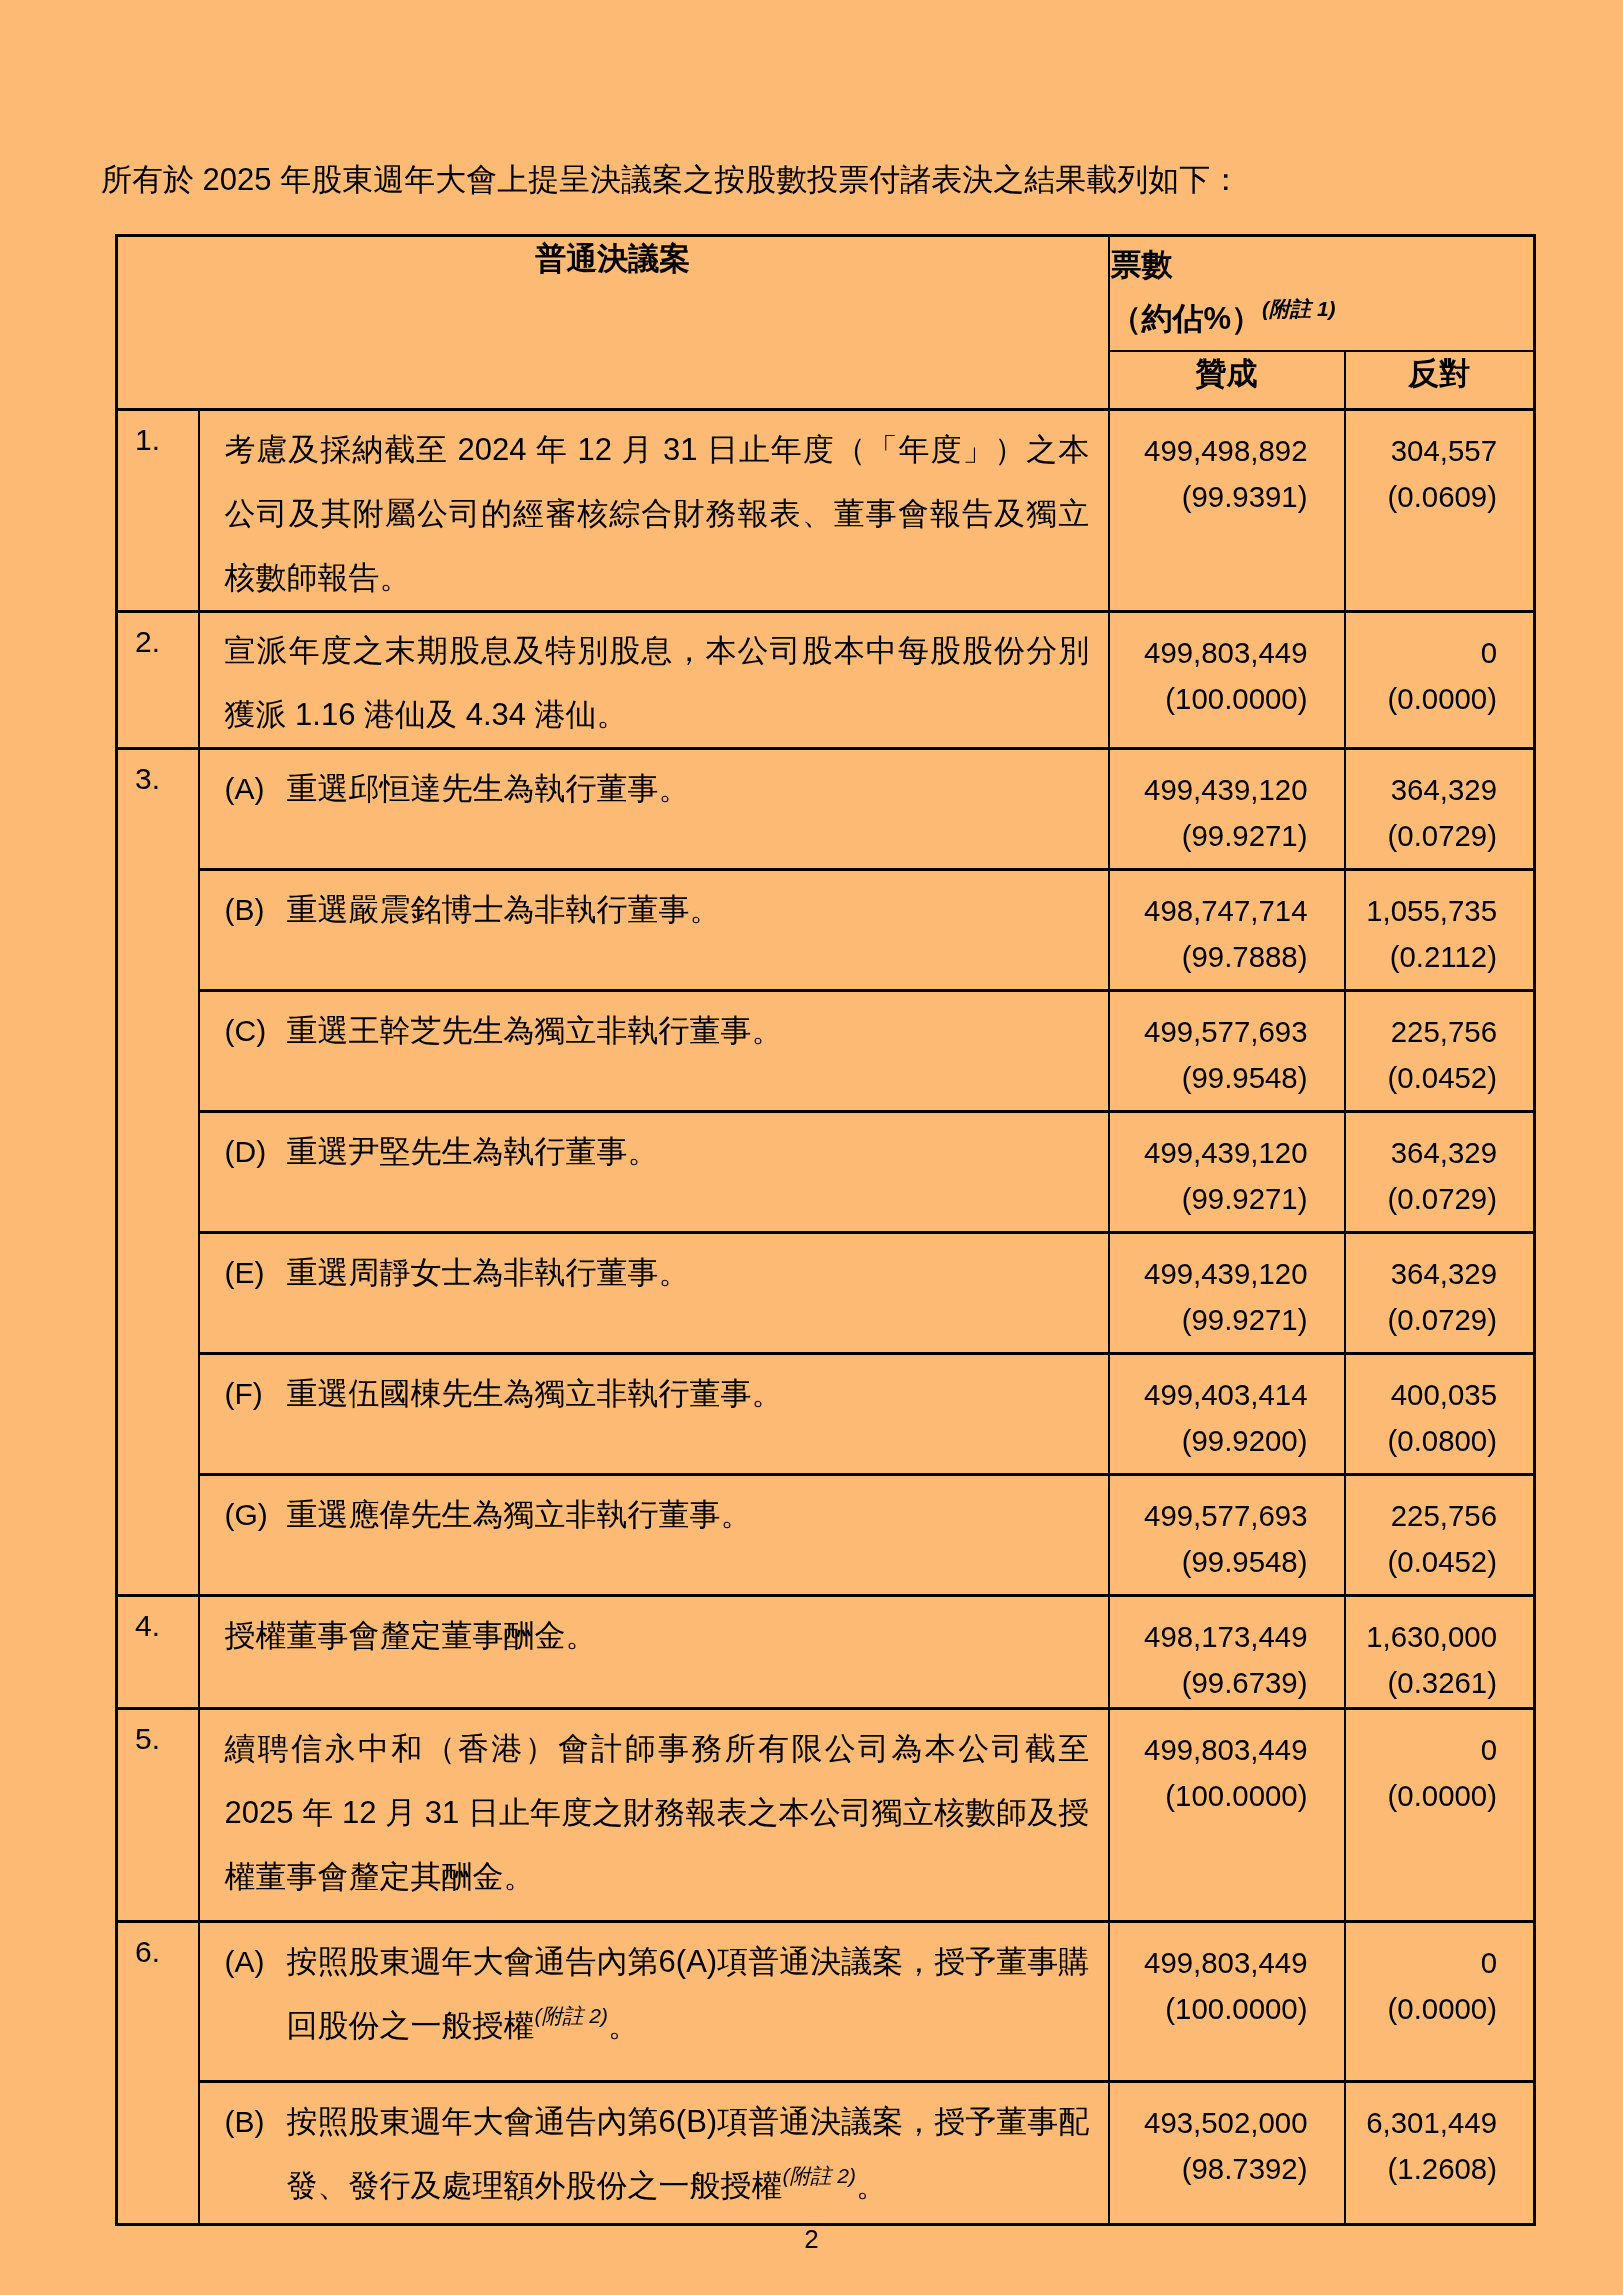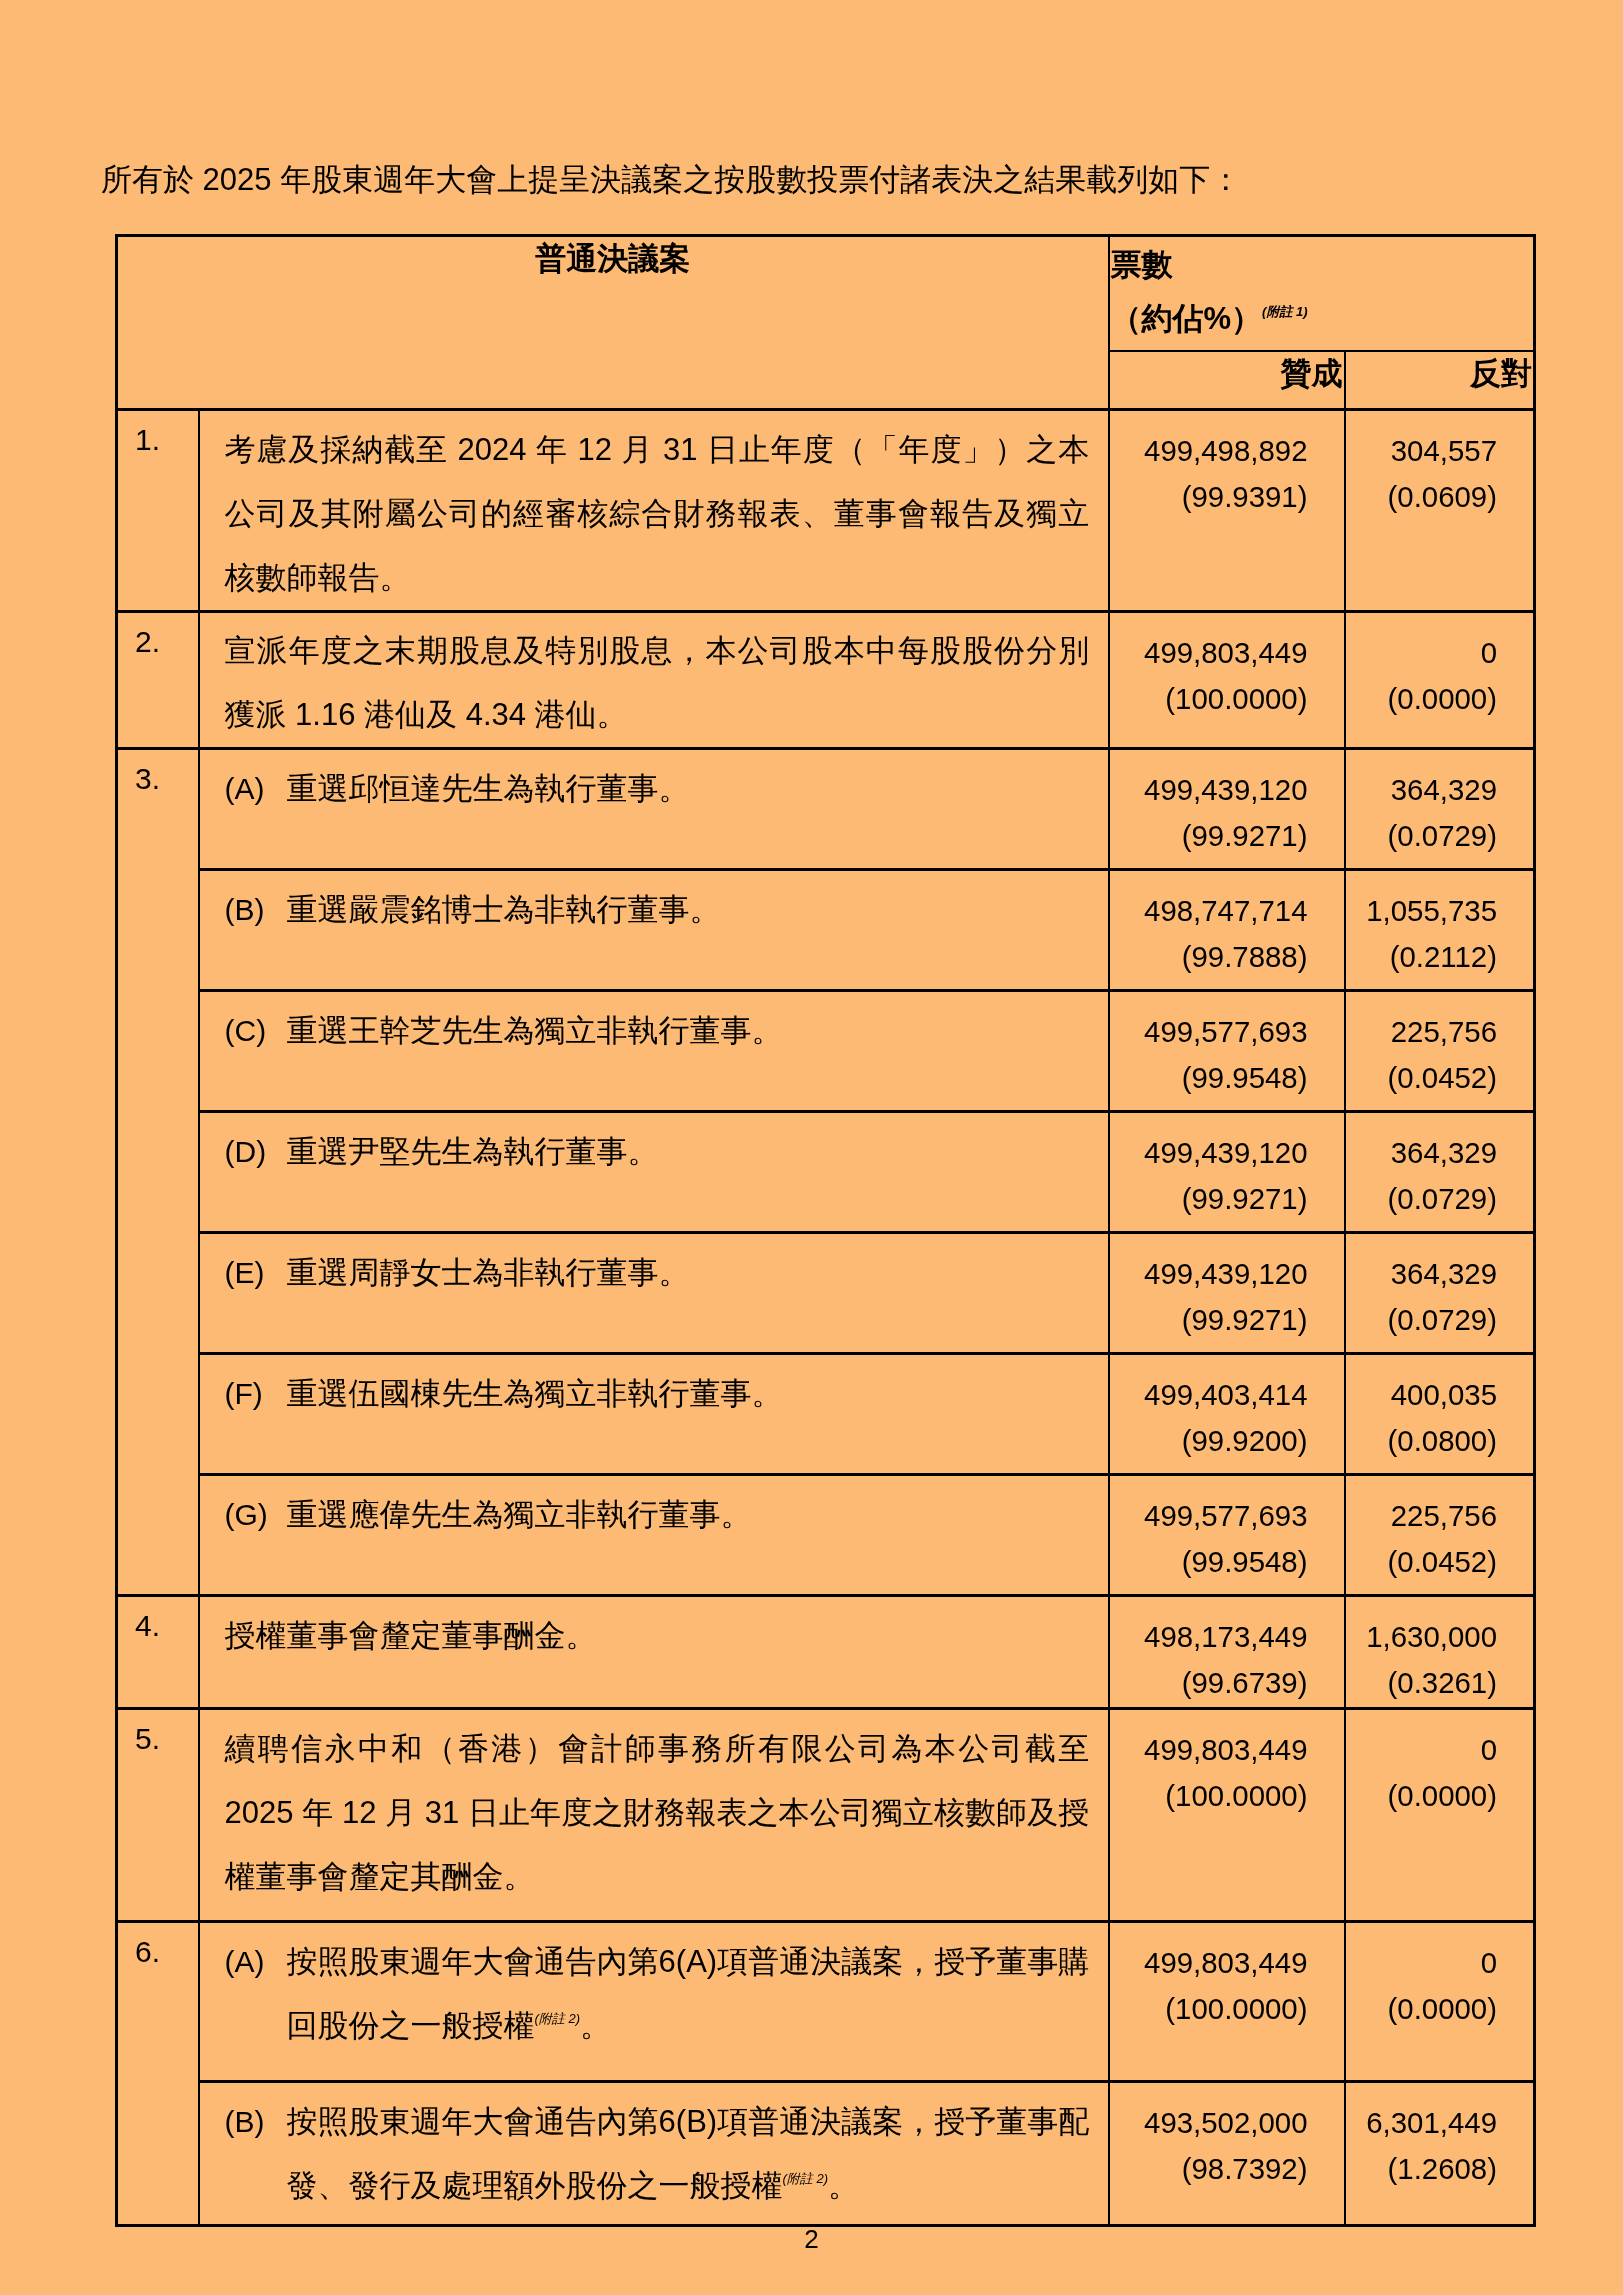--- a/index.html
+++ b/index.html
@@ -25,21 +25,21 @@
   col.c-for{width:236px;} col.c-against{width:190px;}
   
   .hdr-res{
     text-align:center;vertical-align:middle;font-weight:bold;font-size:31px;margin-left:36px;
   }
   .hdr-votes{
     text-align:left;vertical-align:middle;font-weight:bold;font-size:31px;
     line-height:1.75;
   }
   .hdr-sub{
-    text-align:right;vertical-align:middle;font-weight:bold;font-size:31px;
+    text-align:center;vertical-align:middle;font-weight:bold;font-size:31px;
   }
   tr.hdr1{height:115px;} tr.hdr2{height:59px;}
   
   tr.rh1{height:171px;} tr.rh2{height:116px;} tr.rsub{height:121px;}
   tr.rh4{height:113px;} tr.rh5{height:213px;} tr.r6a{height:160px;} tr.r6b{height:143px;}
   td.no-cell{
     font-size:30px;padding:9.2px 0 0 17px;line-height:1.3;
   }
   td.desc-cell{
     font-size:31px;line-height:64px;padding:6.5px 18.3px 0 25px;
@@ -47,21 +47,21 @@
   }
   .subrow{display:flex;align-items:flex-start;}
   .sub-label{flex:0 0 62px;font-size:30px;line-height:64px;}
   .sub-text{flex:1;font-size:31px;line-height:64px;text-align:justify;}
   td.vote-cell{
     font-size:29.4px;line-height:46px;text-align:right;
     padding:17px 36px 0 6.5px;
   }
   .bold-seg{font-weight:normal;}
   .note-sup{
-    font-style:italic;font-size:13px;position:relative;top:-13px;
+    font-style:italic;font-size:21px;position:relative;top:-13px;
     white-space:nowrap;
   }
   .page-number{
     position:absolute;left:0;top:2224px;width:1623px;text-align:center;
     font-size:26px;
   }
 </style>
 </head>
 <body>
 

